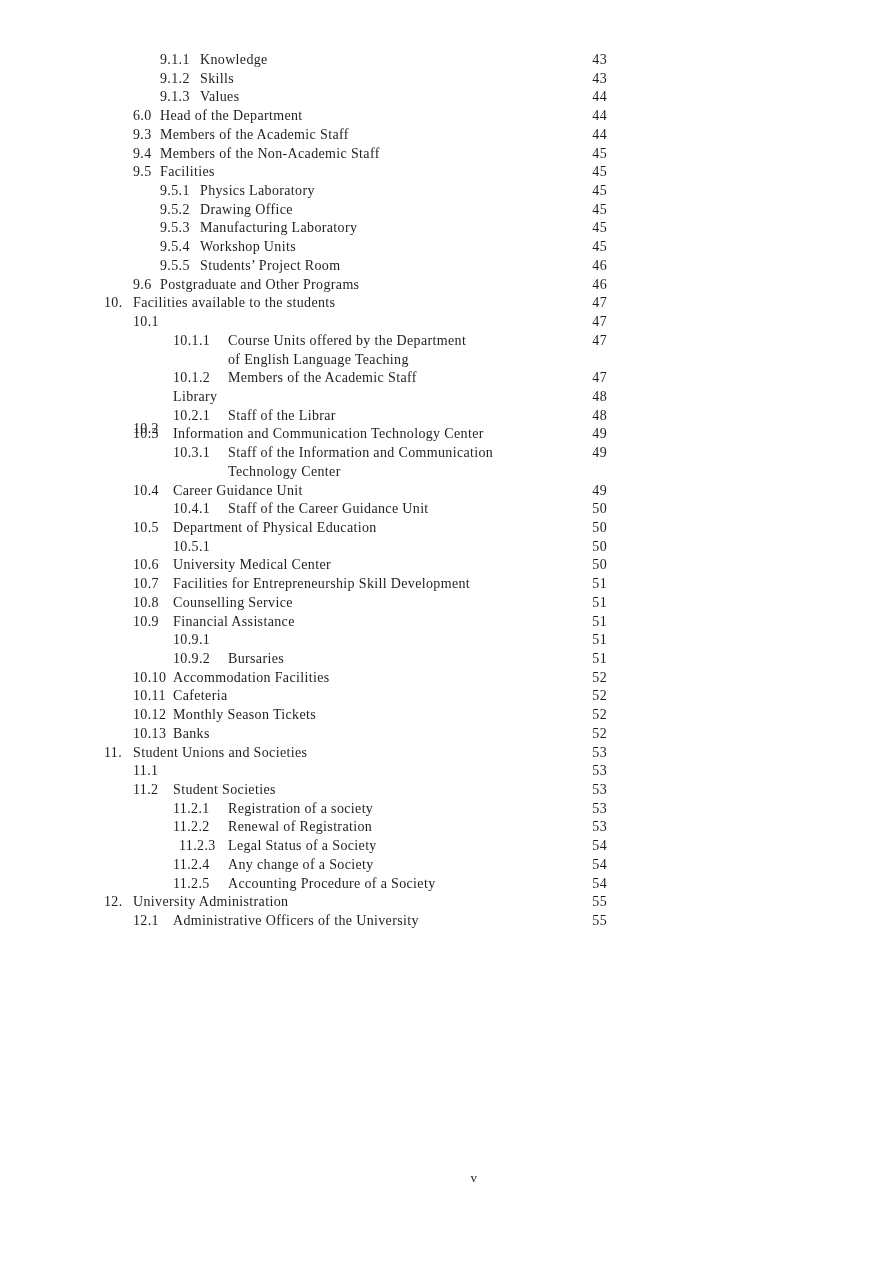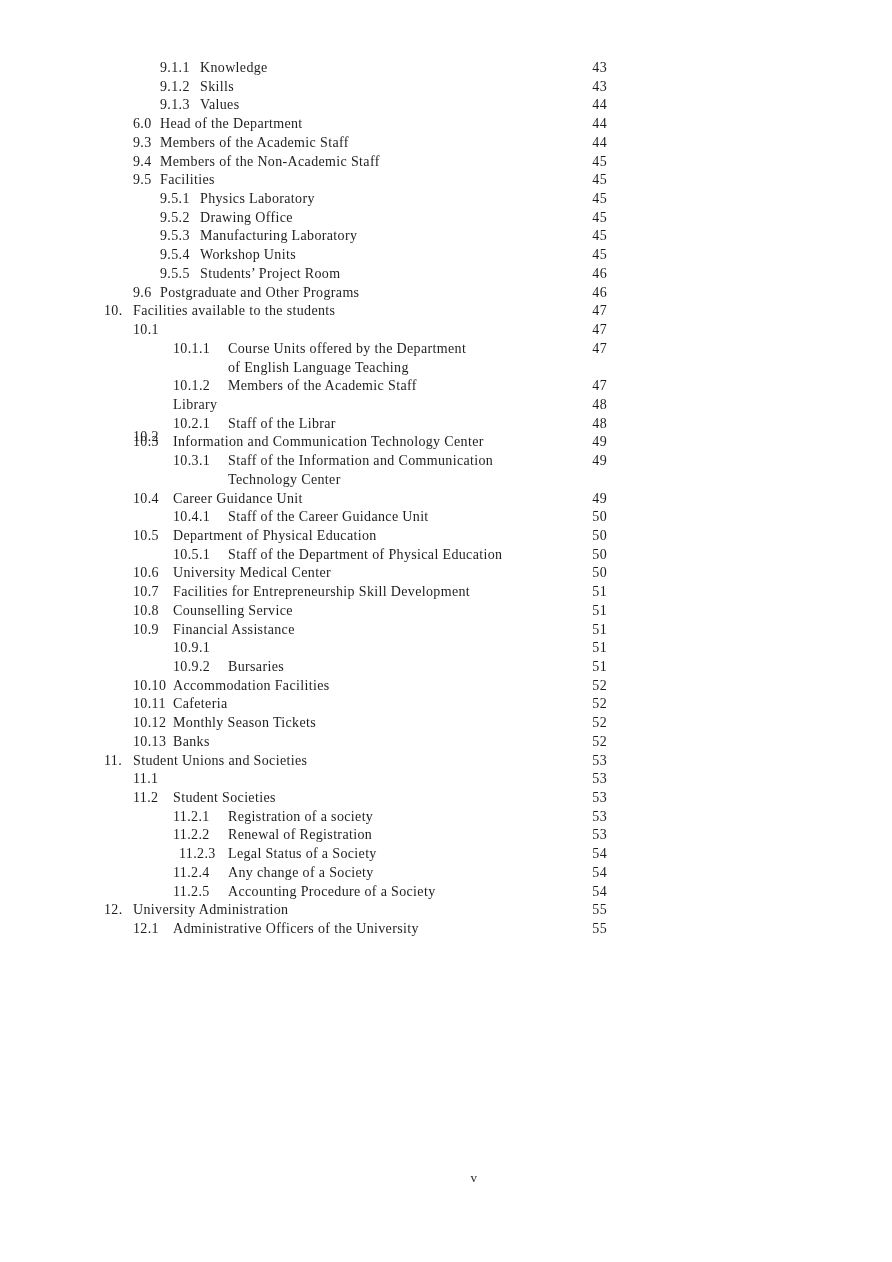--- a/index.html
+++ b/index.html
@@ -13,21 +13,21 @@
     height: 1262px;
     background: #ffffff;
     overflow: hidden;
     font-family: "Liberation Serif", serif;
     color: #1e1e1e;
     font-size: 14px;
     letter-spacing: 0.35px;
   }
   .toc {
     position: absolute;
-    top: 59px;
+    top: 51px;
     left: 0;
     width: 892px;
   }
   .row {
     position: relative;
     height: 18.72px;
   }
   .row.two-line {
     height: 37.44px;
   }
@@ -179,21 +179,20 @@
         <span class="ttl" style="left: 228px;">Staff of the Career Guidance Unit</span>
         <span class="pg">50</span>
       </div>
       <div class="row">
         <span class="num" style="left: 133px; text-align: center;">10.5</span>
         <span class="ttl" style="left: 173px;">Department of Physical Education</span>
         <span class="pg">50</span>
       </div>
       <div class="row">
         <span class="num" style="left: 173px;">10.5.1</span>
-        <span class="ttl" style="left: 228px;">Staff of the Department of Physical Education</span>
         <span class="pg">50</span>
       </div>
       <div class="row">
         <span class="num" style="left: 133px;">10.6</span>
         <span class="ttl" style="left: 173px;">University Medical Center</span>
         <span class="pg">50</span>
       </div>
       <div class="row">
         <span class="num" style="left: 133px;">10.7</span>
         <span class="ttl" style="left: 173px;">Facilities for Entrepreneurship Skill Development</span>

